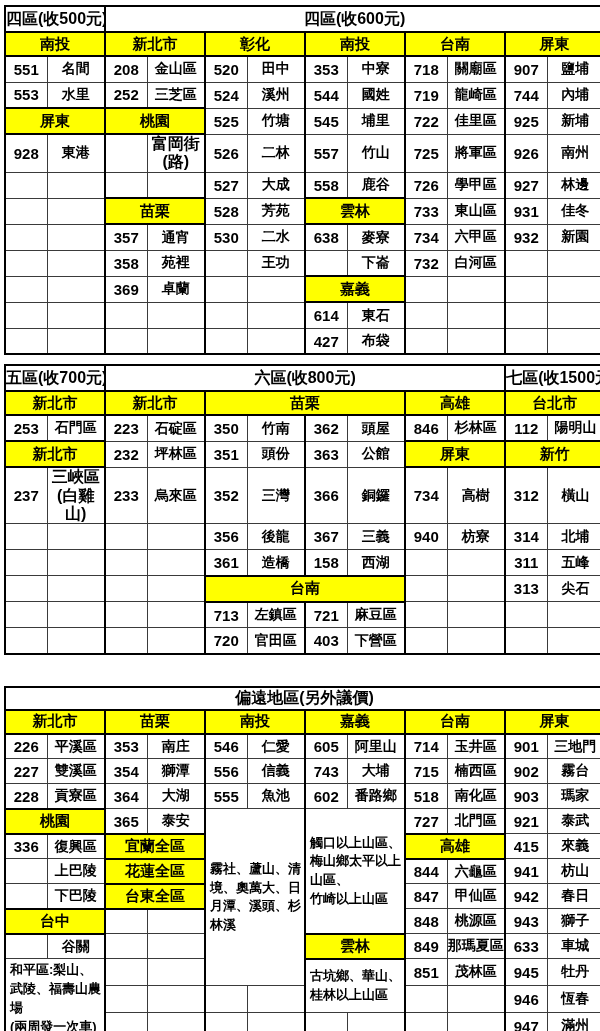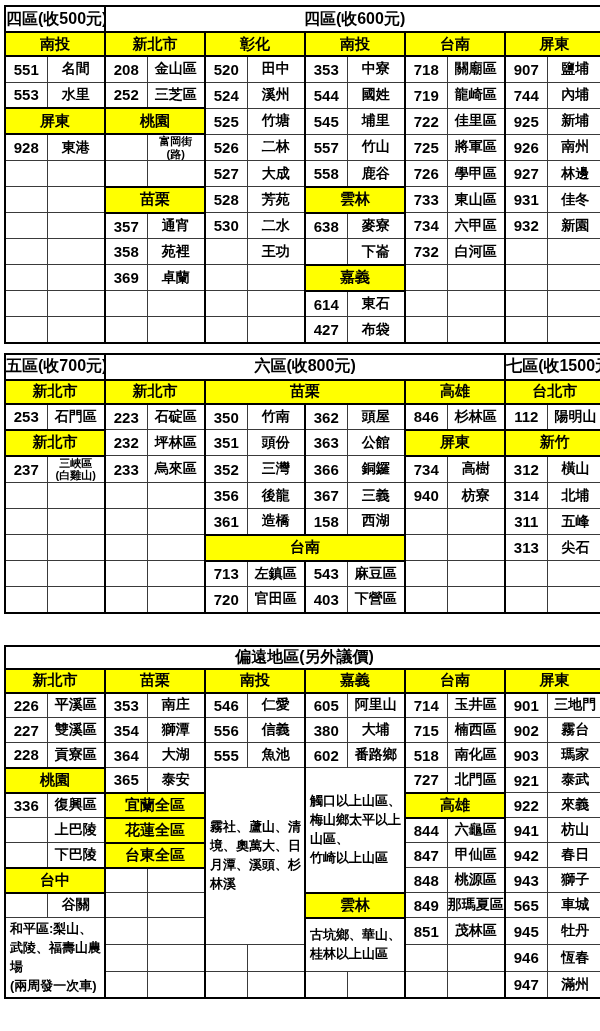--- a/index.html
+++ b/index.html
@@ -8,21 +8,21 @@
   table.grid{border-collapse:collapse;table-layout:fixed;width:592px;border:2px solid #000;}
   table.t1{margin-bottom:9px;}
   table.t2{margin-bottom:31px;}
   td{border:1px solid #3a3a3a;padding:0;margin:0;text-align:center;vertical-align:middle;
      font-weight:bold;overflow:hidden;white-space:nowrap;}
   td.gs{border-left:2px solid #000;}
   td.c-title{font-size:16px;background:#ffffff;border-bottom:2px solid #000;}
   td.c-header{font-size:15px;background:#ffff00;border-top:2px solid #000;border-bottom:2px solid #000;}
   td.c-num{font-size:15px;}
   td.c-name{font-size:14px;}
-  td.c-small{font-size:11px;white-space:pre-line;line-height:1.15;}
+  td.c-small{font-size:16px;white-space:pre-line;line-height:1.15;}
   td.c-note{font-size:13px;text-align:left;white-space:pre-line;word-break:break-all;
             line-height:1.45;padding:2px 2px 2px 4px;vertical-align:middle;}
 </style>
 </head>
 <body>
 
 <main id="page">
   <div id="tables-root">
       <table class="grid t1">
         <colgroup>
@@ -311,21 +311,21 @@
             <td class="c-num gs">313</td>
             <td class="c-name">尖石</td>
           </tr>
           <tr style="height: 26px;">
             <td class="c-num gs"></td>
             <td class="c-name"></td>
             <td class="c-num gs"></td>
             <td class="c-name"></td>
             <td class="c-num gs">713</td>
             <td class="c-name">左鎮區</td>
-            <td class="c-num gs">543</td>
+            <td class="c-num gs">721</td>
             <td class="c-name">麻豆區</td>
             <td class="c-num gs"></td>
             <td class="c-name"></td>
             <td class="c-num gs"></td>
             <td class="c-name"></td>
           </tr>
           <tr style="height: 26px;">
             <td class="c-num gs"></td>
             <td class="c-name"></td>
             <td class="c-num gs"></td>
@@ -382,21 +382,21 @@
             <td class="c-num gs">901</td>
             <td class="c-name">三地門</td>
           </tr>
           <tr style="height: 25px;">
             <td class="c-num gs">227</td>
             <td class="c-name">雙溪區</td>
             <td class="c-num gs">354</td>
             <td class="c-name">獅潭</td>
             <td class="c-num gs">556</td>
             <td class="c-name">信義</td>
-            <td class="c-num gs">380</td>
+            <td class="c-num gs">743</td>
             <td class="c-name">大埔</td>
             <td class="c-num gs">715</td>
             <td class="c-name">楠西區</td>
             <td class="c-num gs">902</td>
             <td class="c-name">霧台</td>
           </tr>
           <tr style="height: 25px;">
             <td class="c-num gs">228</td>
             <td class="c-name">貢寮區</td>
             <td class="c-num gs">364</td>
@@ -421,21 +421,21 @@
             <td class="c-num gs">727</td>
             <td class="c-name">北門區</td>
             <td class="c-num gs">921</td>
             <td class="c-name">泰武</td>
           </tr>
           <tr style="height: 25px;">
             <td class="c-num gs">336</td>
             <td class="c-name">復興區</td>
             <td colspan="2" class="c-header gs">宜蘭全區</td>
             <td colspan="2" class="c-header gs">高雄</td>
-            <td class="c-num gs">922</td>
+            <td class="c-num gs">415</td>
             <td class="c-name">來義</td>
           </tr>
           <tr style="height: 25px;">
             <td class="c-num gs"></td>
             <td class="c-name">上巴陵</td>
             <td colspan="2" class="c-header gs">花蓮全區</td>
             <td class="c-num gs">844</td>
             <td class="c-name">六龜區</td>
             <td class="c-num gs">941</td>
             <td class="c-name">枋山</td>
@@ -459,21 +459,21 @@
             <td class="c-name">獅子</td>
           </tr>
           <tr style="height: 25px;">
             <td class="c-num gs"></td>
             <td class="c-name">谷關</td>
             <td class="c-num gs"></td>
             <td class="c-name"></td>
             <td colspan="2" class="c-header gs">雲林</td>
             <td class="c-num gs">849</td>
             <td class="c-name">那瑪夏區</td>
-            <td class="c-num gs">565</td>
+            <td class="c-num gs">633</td>
             <td class="c-name">車城</td>
           </tr>
           <tr style="height: 25px;">
             <td colspan="2" rowspan="3" class="c-note gs">和平區:梨山、武陵、福壽山農場
 (兩周發一次車)</td>
             <td class="c-num gs"></td>
             <td class="c-name"></td>
             <td colspan="2" rowspan="2" class="c-note gs">古坑鄉、華山、桂林以上山區</td>
             <td class="c-num gs">851</td>
             <td class="c-name">茂林區</td>

